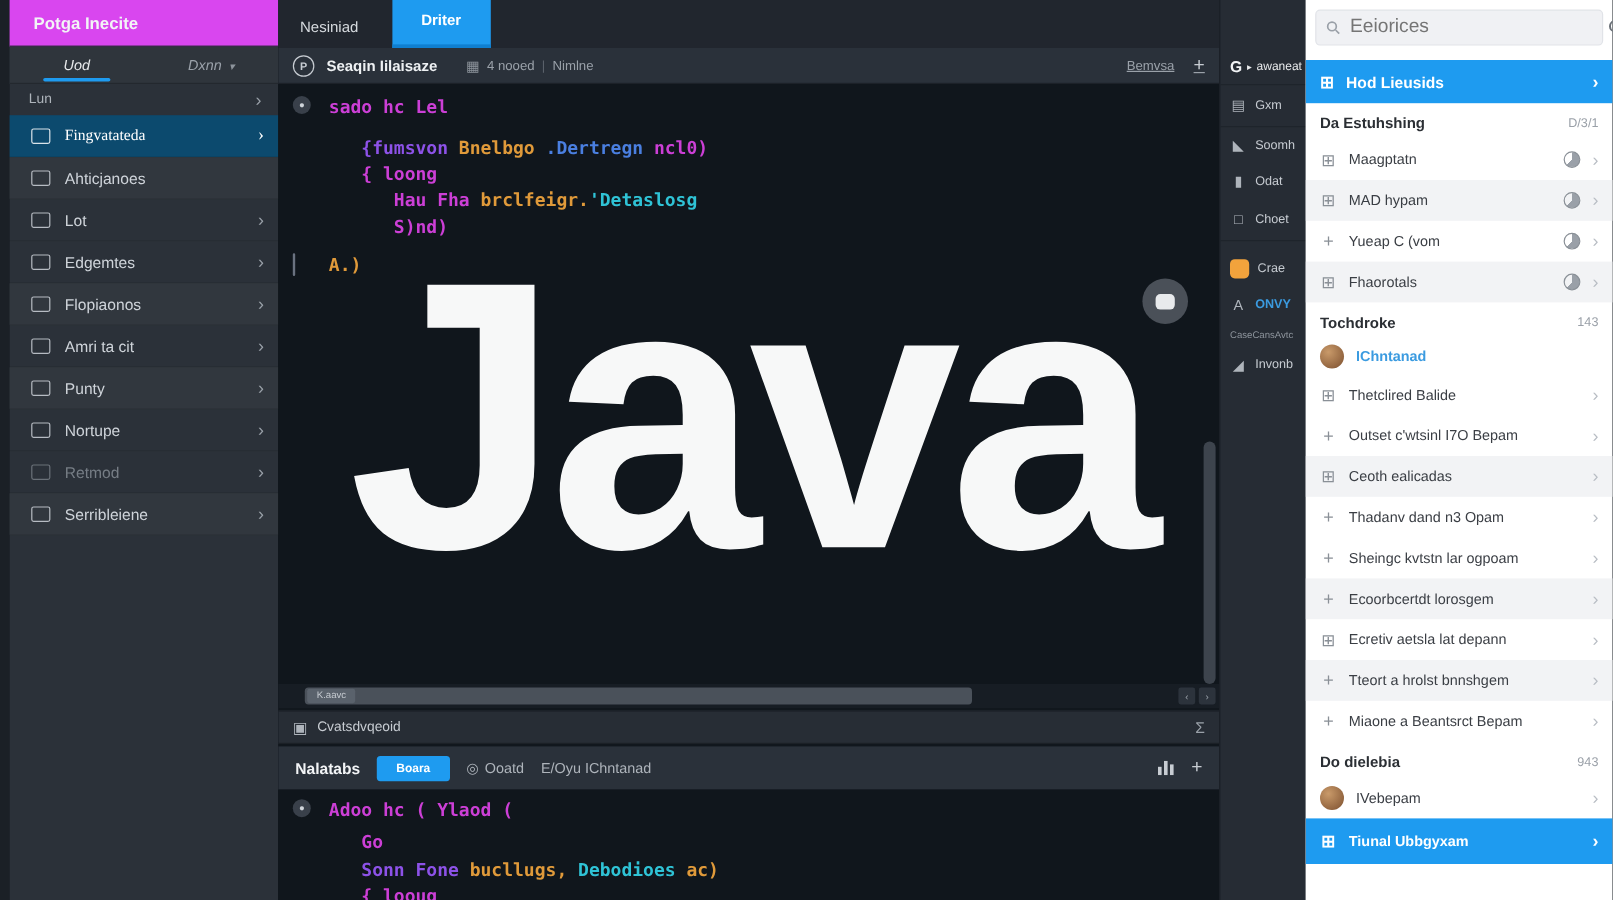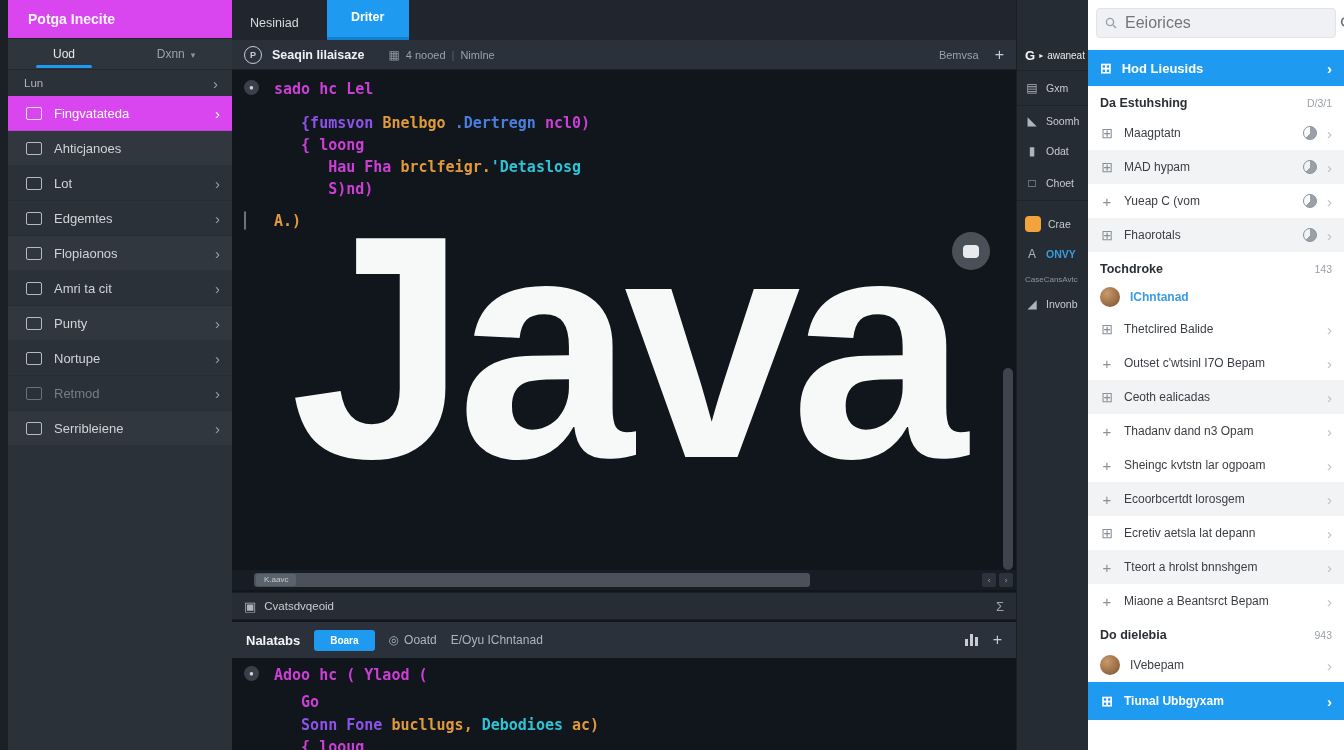--- a/index.html
+++ b/index.html
@@ -4,47 +4,47 @@
 <style>
   html,body{margin:0;padding:0;}
   body{font-family:"Liberation Sans",sans-serif;background:#11171d;}
   #app{position:relative;width:1344px;height:750px;overflow:hidden;background:#11171d;}
 
   
   .left-rail{position:absolute;left:0;top:0;width:8px;height:750px;background:#1b2026;}
   .sidebar{position:absolute;left:8px;top:0;width:224px;height:750px;background:#2b3139;color:#cfd4da;}
   .sb-title{height:38px;line-height:38px;padding-left:20px;font-size:14px;font-weight:bold;color:#f2f4f6;background:#d946ef;border-bottom:1px solid #20252b;}
   .sb-tabs{display:flex;height:30px;align-items:center;border-bottom:1px solid #23282e;background:#2f353c;}
-  .sb-tab{flex:1;text-align:center;font-size:12px;color:#e8eaec;position:relative;height:30px;line-height:30px;cursor:default;}
+  .sb-tab{flex:1;text-align:center;font-size:12px;color:#e8eaec;position:relative;height:30px;line-height:30px;cursor:default;font-style:italic;}
   .sb-tab.inactive{color:#9aa1a9;}
   .sb-tab.active::after{content:"";position:absolute;left:28px;right:28px;bottom:1px;height:3px;background:#1e9bf0;border-radius:2px;}
   .sb-caret{font-size:9px;color:#8d949c;margin-left:6px;}
   .sb-topitem{display:flex;align-items:center;justify-content:space-between;height:26px;padding:0 14px 0 16px;font-size:11.5px;color:#aeb4bb;}
   .sb-item{display:flex;align-items:center;height:34px;padding:0 12px 0 18px;font-size:13px;gap:12px;border-bottom:1px solid rgba(0,0,0,.08);}
   .sb-item.alt{background:#31373e;}
-  .sb-item.active{background:#d946ef;color:#fff;}
+  .sb-item.active{background:#0c4a6e;color:#fff;font-family:Liberation Serif, serif;}
   .sb-item.dim{color:#767d85;}
   .sb-item .lbl{flex:1;}
   .boxicon{display:inline-block;width:14px;height:11px;border:1.6px solid currentColor;border-radius:2px;opacity:.85;}
   .sb-item.active .boxicon{border-color:#fff;}
   .chev{color:#9aa1a9;font-size:15px;line-height:1;}
   .sb-item.active .chev{color:#fff;}
 
   
   .editor{position:absolute;left:232px;top:0;width:784px;height:750px;background:#11171d;}
   .etabs{position:absolute;left:0;top:0;width:100%;height:40px;background:#21262e;display:flex;align-items:flex-end;}
   .etab{font-size:12.5px;color:#d6dade;padding:0 18px;height:34px;line-height:34px;}
   .etab.active{background:#1e9bf0;color:#fff;font-weight:bold;margin-left:10px;min-width:46px;text-align:center;border-bottom:3px solid #0f7fd0;height:37px;line-height:34px;}
   .etoolbar{position:absolute;left:0;top:40px;width:100%;height:30px;background:#2a313a;display:flex;align-items:center;padding:0 12px;box-sizing:border-box;gap:10px;border-bottom:1px solid #1c2128;}
   .circ-icon{width:16px;height:16px;border:1.6px solid #c7ccd2;border-radius:50%;color:#c7ccd2;font-size:9px;display:flex;align-items:center;justify-content:center;font-weight:bold;}
   .etool-title{font-size:12.5px;font-weight:bold;color:#eef1f3;}
   .etool-meta{display:flex;align-items:center;gap:6px;font-size:11px;color:#9aa1a9;margin-left:14px;}
   .etool-meta .mic{font-size:12px;color:#8d949c;}
   .etool-sep{color:#5a616a;}
-  .etool-right{margin-left:auto;display:flex;align-items:center;gap:16px;font-size:11px;color:#9aa1a9;}
+  .etool-right{margin-left:auto;display:flex;align-items:center;gap:16px;font-size:11px;color:#9aa1a9;text-decoration:underline;}
   .etool-plus{color:#c7ccd2;font-size:16px;}
 
   .ecode{position:absolute;left:0;top:70px;width:100%;height:500px;background:#10161c;overflow:hidden;}
   .cl{position:absolute;left:42px;white-space:pre;font-family:"DejaVu Sans Mono",monospace;font-size:15px;font-weight:bold;line-height:22px;}
   .gut{position:absolute;left:12px;}
   .gut-circ{width:15px;height:15px;border-radius:50%;background:#39404a;display:flex;align-items:center;justify-content:center;color:#cfd4da;font-size:8px;}
   .gut-sq{width:12px;height:12px;border:1.5px solid #6a7280;border-radius:2px;}
   .tok-m{color:#cc3fd6;} .tok-p{color:#8d52e8;} .tok-o{color:#e09a3a;} .tok-b{color:#4a7fe0;} .tok-c{color:#2fc3d6;}
   .watermark{position:absolute;left:0;top:118px;width:100%;text-align:center;font-size:318px;font-weight:bold;color:#f7f8f8;line-height:1;letter-spacing:-10px;font-family:"Liberation Sans",sans-serif;}
   .chat-fab{position:absolute;right:26px;top:162px;width:38px;height:38px;border-radius:50%;background:#4a5058;display:flex;align-items:center;justify-content:center;}

